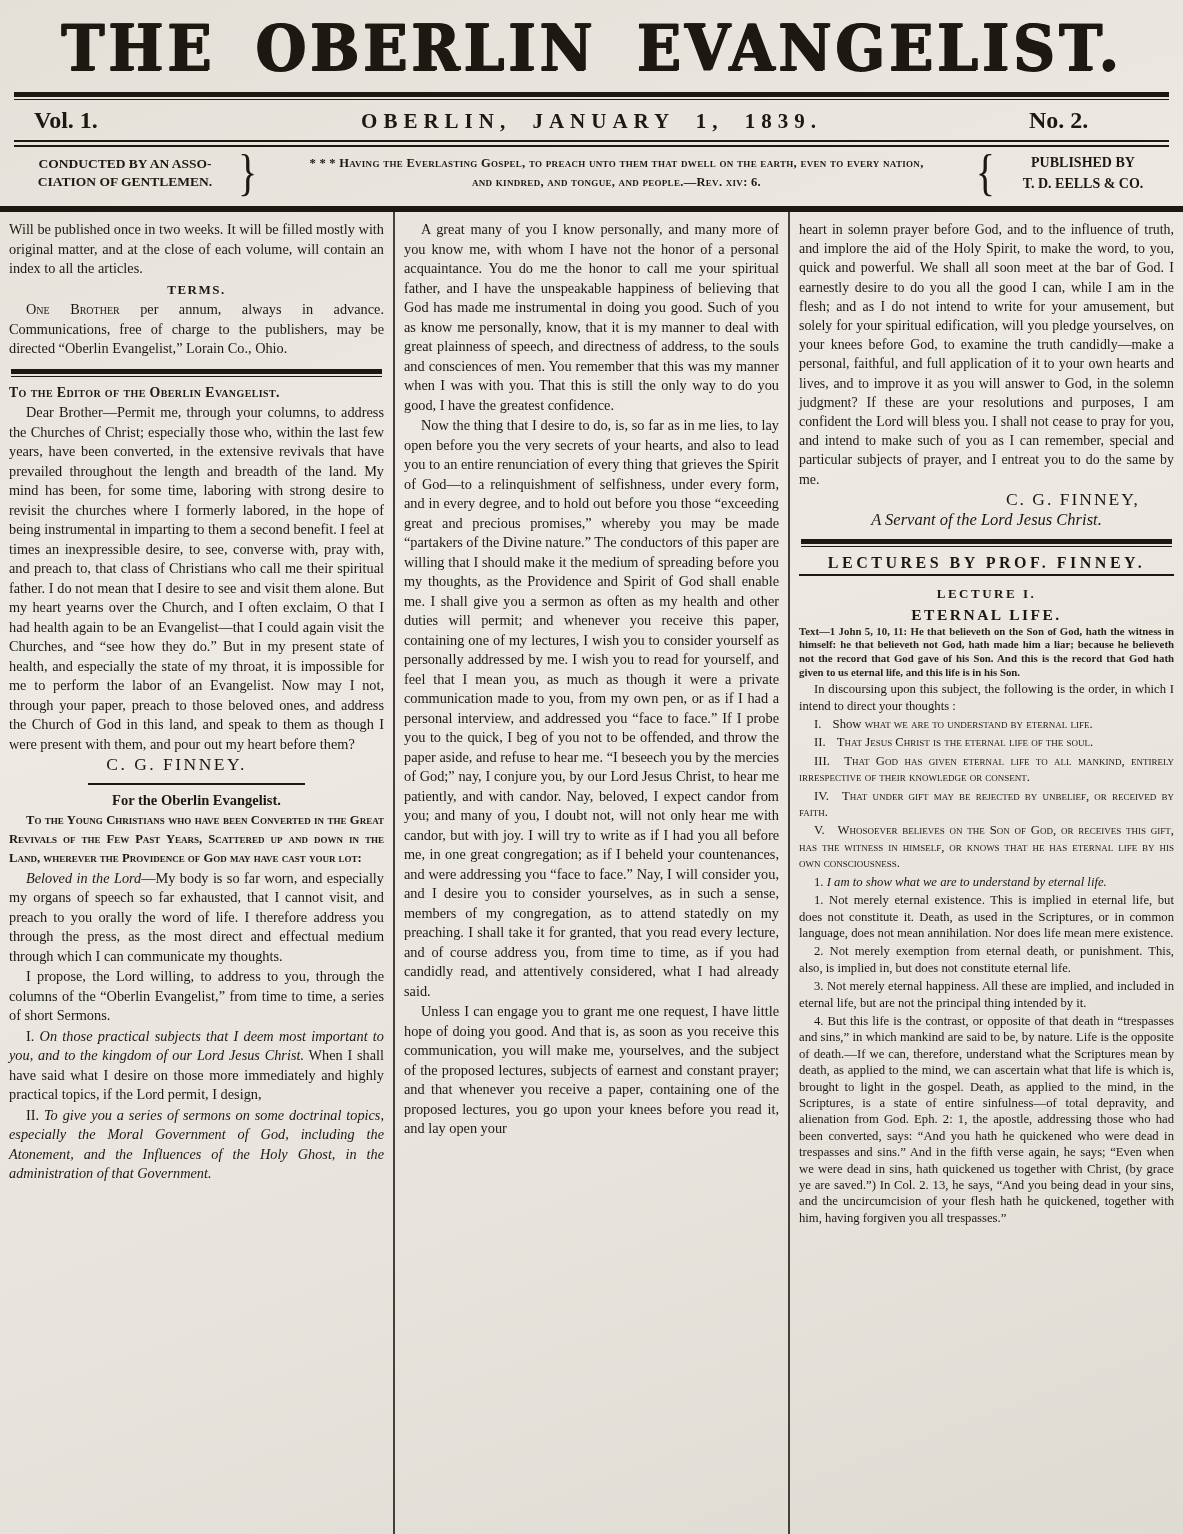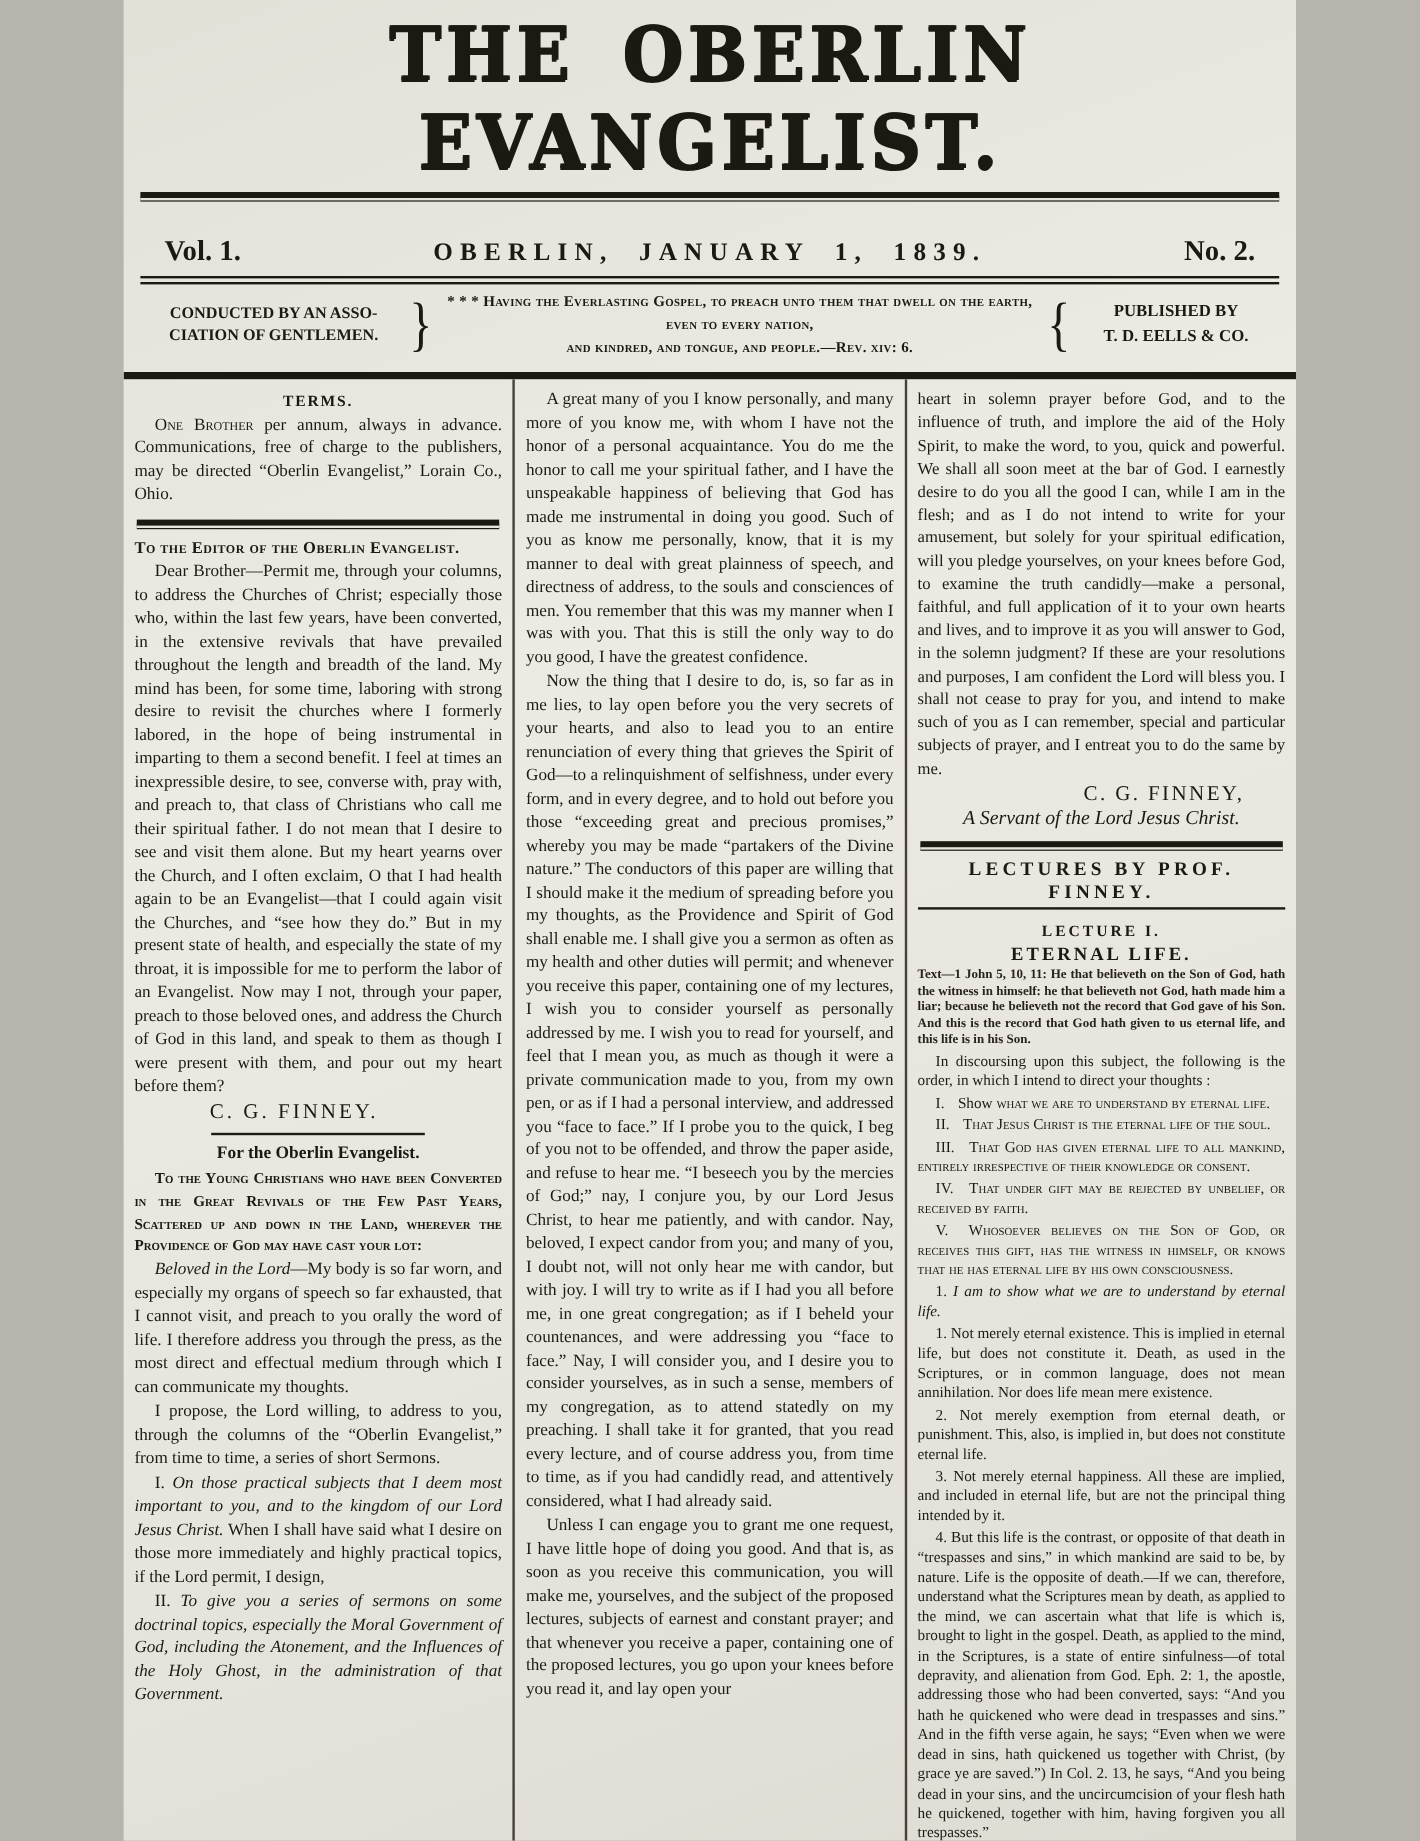--- a/index.html
+++ b/index.html
@@ -1,35 +1,35 @@
 <!DOCTYPE html>
 <html><head>
 <meta charset="utf-8">
 <style>
   html,body {margin:0; padding:0; background:#b7b4ad;}
   .page {
-    width:977px; height:1534px; margin:0 auto; position:relative; overflow:hidden;
+    width:1183px; height:1534px; margin:0 auto; position:relative; overflow:hidden;
     background: linear-gradient(160deg, #e3e0d8 0%, #eceae3 35%, #e7e4dd 70%, #dedbd3 100%);
     color:#1b1912;
     font-family:"Liberation Serif","DejaVu Serif",serif;
   }
   
   .masthead {padding-top:8px;}
   .masthead-title {
     font-family:"DejaVu Serif","Liberation Serif",serif;
     font-weight:bold; font-size:58px; text-align:center; margin:6px 20px 10px;
     letter-spacing:4px; word-spacing:16px;
     text-shadow:1.6px 0 0 currentColor, 0 1px 0 currentColor;
     transform:scaleY(1.08);
   }
   .rule-heavy {height:5px; background:#1b1912; margin:0 14px; box-shadow:0 2px 0 #e7e4dd, 0 3px 0 #1b1912;}
   .rule-double {height:3px; border-top:2px solid #1b1912; border-bottom:2px solid #1b1912; margin:0 14px;}
   .dateline {display:flex; align-items:baseline; padding:10px 34px 6px;}
   .dateline .vol, .dateline .num {font-weight:bold; font-size:24px; width:120px;}
-  .dateline .num {text-align:right;margin-top:22px;}
+  .dateline .num {text-align:left;}
   .dateline .date {flex:1; text-align:center; font-weight:bold; font-size:21px; letter-spacing:6px; word-spacing:10px;}
   .imprint {display:flex; align-items:center; padding:5px 16px 6px; }
   .imprint-left {width:218px; font-weight:bold; font-size:13.5px; line-height:1.35; text-align:center;}
   .imprint-right {width:168px; font-weight:bold; font-size:14px; line-height:1.5; text-align:center;}
   .brace {font-size:40px; font-weight:normal; line-height:0.9; transform:scaleY(1.25); padding:0 4px; flex:0 0 auto;}
   .imprint-center {flex:1; text-align:center; font-variant:small-caps; font-size:12.5px; line-height:1.5; font-weight:bold; letter-spacing:0.3px;}
   
   .columns {display:flex; margin-top:6px; border-top:6px solid #1b1912; height:1334px; overflow:hidden;}
   .col {flex:1; padding:8px 9px 0; text-align:justify;}
   .col + .col {border-left:2px solid #45423a;}
@@ -93,20 +93,21 @@
     <div class="brace">{</div>
     <div class="imprint-right">
       <div>PUBLISHED BY</div>
       <div>T. D. EELLS &amp; CO.</div>
     </div>
   </div>
 
   <main class="columns">
 
     <section class="col col-1">
+      <p class="noindent">Will be published once in two weeks. It will be filled mostly with original matter, and at the close of each volume, will contain an index to all the articles.</p>
       <p class="terms-heading">TERMS.</p>
       <p><span class="sc">One Brother</span><span> per annum, always in advance. Communications, free of charge to the publishers, may be directed “Oberlin Evangelist,” Lorain Co., Ohio.</span></p>
 
       <div class="divider"></div>
 
       <p class="salutation">To the Editor of the Oberlin Evangelist.</p>
       <p>Dear Brother—Permit me, through your columns, to address the Churches of Christ; especially those who, within the last few years, have been converted, in the extensive revivals that have prevailed throughout the length and breadth of the land. My mind has been, for some time, laboring with strong desire to revisit the churches where I formerly labored, in the hope of being instrumental in imparting to them a second benefit. I feel at times an inexpressible desire, to see, converse with, pray with, and preach to, that class of Christians who call me their spiritual father. I do not mean that I desire to see and visit them alone. But my heart yearns over the Church, and I often exclaim, O that I had health again to be an Evangelist—that I could again visit the Churches, and “see how they do.” But in my present state of health, and especially the state of my throat, it is impossible for me to perform the labor of an Evangelist. Now may I not, through your paper, preach to those beloved ones, and address the Church of God in this land, and speak to them as though I were present with them, and pour out my heart before them?</p>
       <p class="signature">C. G. FINNEY.</p>
 
       <div class="source-rule"></div>

